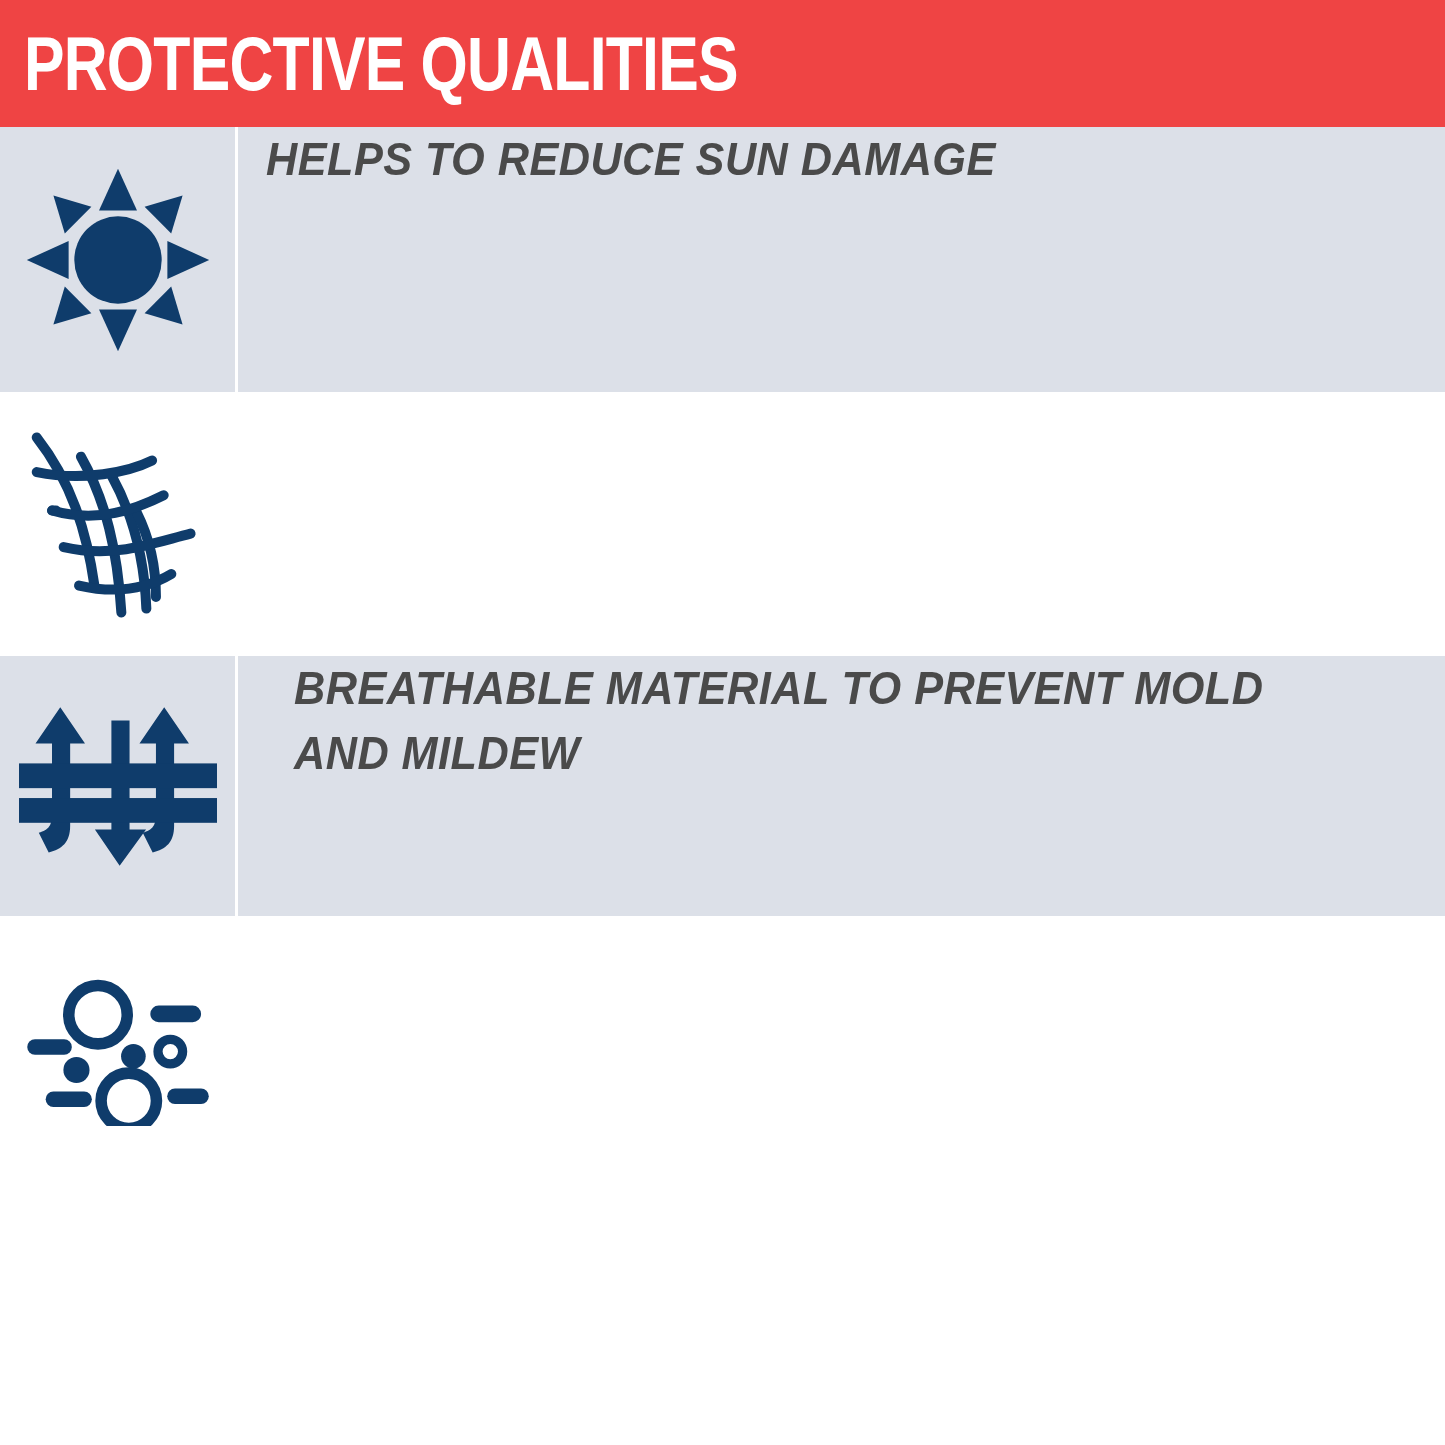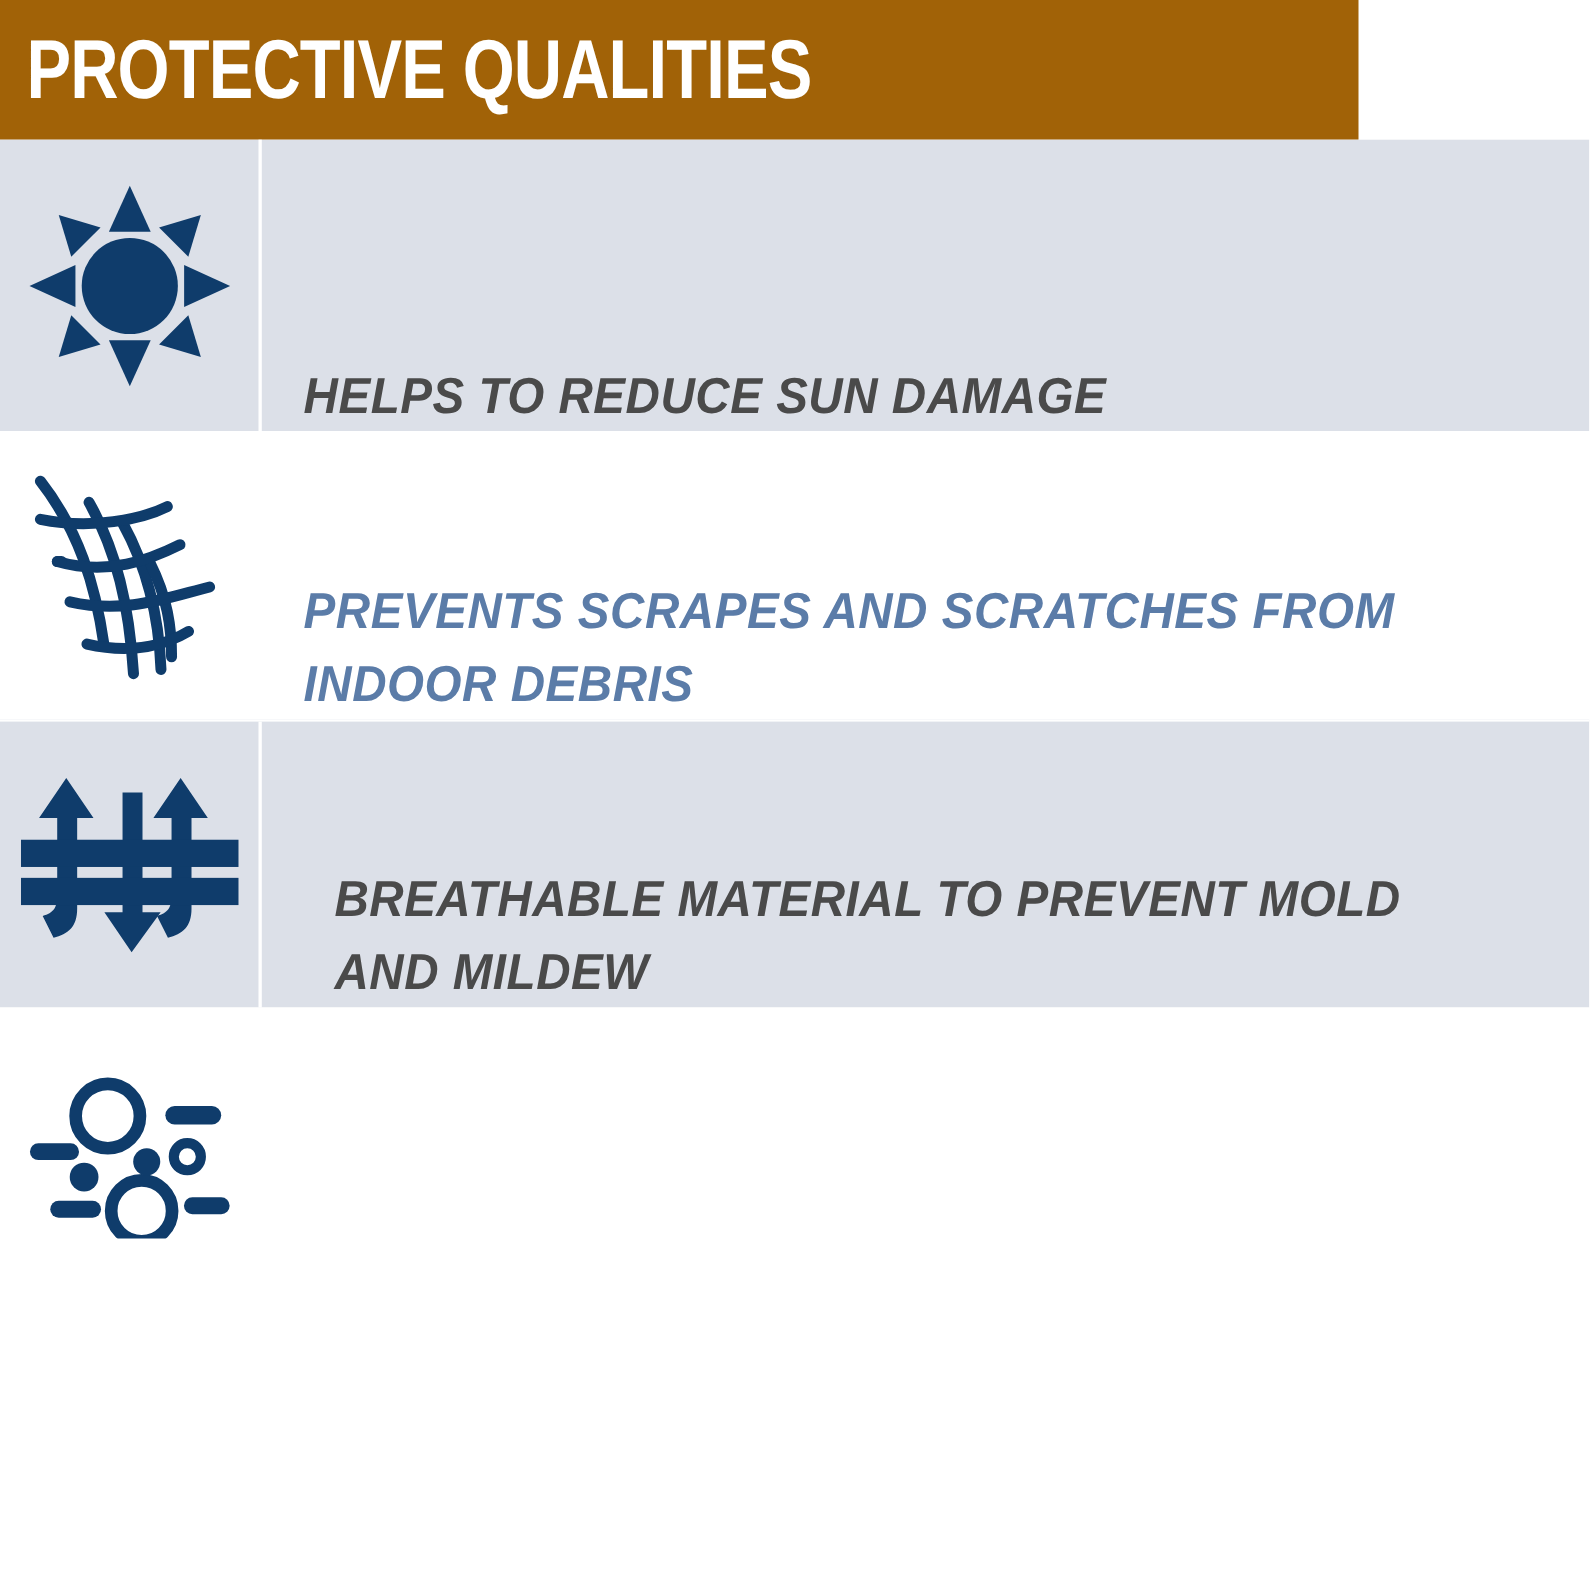--- a/index.html
+++ b/index.html
@@ -17,23 +17,23 @@
     background: #ffffff;
     overflow: hidden;
     box-sizing: border-box;
   }
 
   
   .header-bar {
     position: absolute;
     left: 0;
     top: 0;
-    width: 1235px;
+    width: 1445px;
     height: 127px;
-    background: #a16207;
+    background: #ef4444;
     display: flex;
     align-items: center;
     box-sizing: border-box;
   }
   .header-title {
     color: #ffffff;
     font-family: "Liberation Sans Narrow", "Liberation Sans", sans-serif;
     font-weight: bold;
     font-size: 76px;
     line-height: 76px;
@@ -70,22 +70,22 @@
     min-width: 238px;
     display: flex;
     align-items: center;
     justify-content: center;
     box-sizing: border-box;
     border-right: 3px solid #ffffff;
   }
   .text-cell {
     flex: 1;
     display: flex;
-    align-items: flex-end;
-    padding-left: 38px;
+    align-items: flex-start;
+    padding-left: 28px;
     padding-right: 40px;
     box-sizing: border-box;
   }
   .feature-text {
     font-family: "Liberation Sans Narrow", "Liberation Sans", sans-serif;
     font-weight: bold;
     font-style: italic;
     font-size: 46px;
     line-height: 1.42;
     letter-spacing: 0.5px;
@@ -144,23 +144,20 @@
 
               <path d="M8 25 C 32 30, 56 25, 68 19"></path>
               <path d="M16 45 C 40 52, 60 44, 74 37"></path>
               <path d="M16 45 C 18 45, 18 45, 18 45"></path>
               <path d="M22 64 C 48 70, 68 62, 88 57"></path>
               <path d="M30 84 C 52 89, 68 84, 78 78"></path>
             </g>
           </svg>
         </span>
       </div>
-      <div class="text-cell">
-        <div class="feature-text blue">PREVENTS SCRAPES AND SCRATCHES FROM INDOOR DEBRIS</div>
-      </div>
     </div>
 
     <div class="row shade" style="height:262px;gap:28px;">
       <div class="icon-cell">
         <span>
           <svg class="icon-svg" width="198" height="165" viewBox="0 0 120 100" aria-hidden="true">
             <g fill="#0F3C6B">
 
               <path d="M25 2 L40 24 L31 24 L31 74 C31 84 26 88 18 90 L12 78 C18 76 20 74 20 66 L20 24 L10 24 Z"></path>
 

